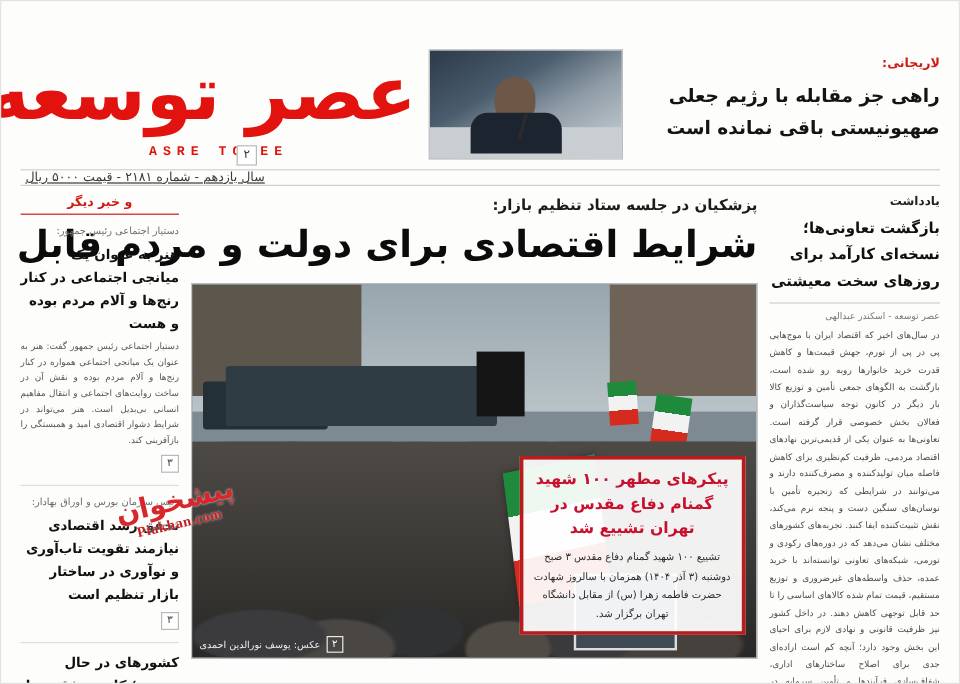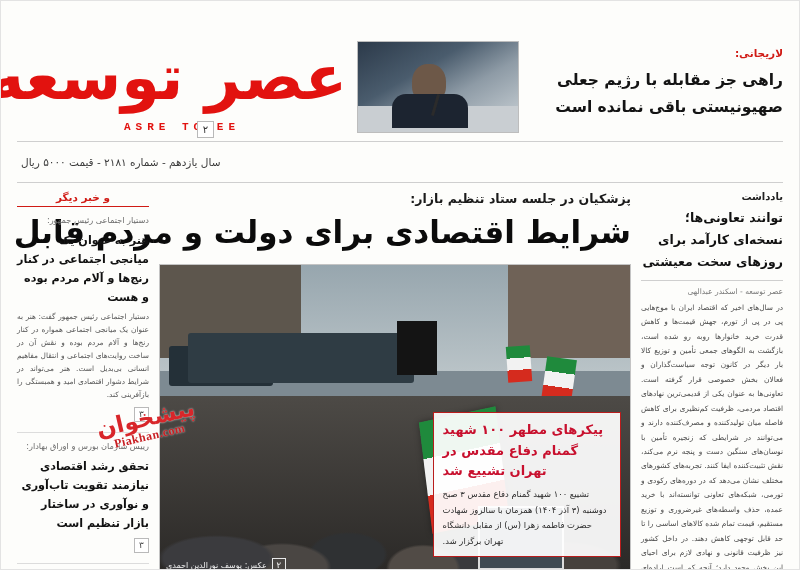--- a/index.html
+++ b/index.html
@@ -111,28 +111,29 @@
     color: #333;
     display: flex; align-items: center; justify-content: center;
     background: #fff;
   }
 
   
   .dateline {
     border-top: 1px solid #cfcfcf;
     border-bottom: 1px solid #cfcfcf;
     margin: 4px 16px 0 16px;
-    padding: 14px 4px;
+    padding: 0 4px;
     display: flex;
     flex-direction: row-reverse;
     justify-content: space-between;
     align-items: center;
     font-size: 10.5px;
     color: #3a3a3a;
     direction: rtl;
+    text-decoration: underline;
   }
 
   
   .content {
     display: flex;
     flex-direction: row-reverse;
     padding: 8px 16px 10px 16px;
     gap: 10px;
     height: 404px;
   }
@@ -225,24 +226,24 @@
     width: 86px; height: 64px;
     background: #3f4a52;
     border: 2px solid #dcdcdc;
   }
   .mp-caption {
     position: absolute;
     right: 2%;
     bottom: 6%;
     width: 40%;
     background: rgba(255,255,255,0.93);
-    border: 1px solid #b91c1c;
+    border: 3px solid #b91c1c;
     padding: 7px 9px;
     direction: rtl;
-    text-align: left;
+    text-align: center;
   }
   .mp-caption .cap-title {
     color: #c8102e;
     font-size: 13px;
     font-weight: bold;
     line-height: 1.6;
     margin-bottom: 5px;
   }
   .mp-caption .cap-body {
     color: #2b2b2b;
@@ -430,21 +431,21 @@
 
         <div class="mp-credit">
           <span class="num-box">۲</span>
           <span>عکس: یوسف نورالدین احمدی</span>
         </div>
       </div>
     </div>
 
     <div class="far-col">
       <div class="far-head">یادداشت</div>
-      <div class="far-title">توانند تعاونی‌ها؛ نسخه‌ای کارآمد برای روزهای سخت معیشتی</div>
+      <div class="far-title">بازگشت تعاونی‌ها؛ نسخه‌ای کارآمد برای روزهای سخت معیشتی</div>
       <div class="far-byline">عصر توسعه - اسکندر عبدالهی</div>
       <div class="far-body">در سال‌های اخیر که اقتصاد ایران با موج‌هایی پی در پی از تورم، جهش قیمت‌ها و کاهش قدرت خرید خانوارها روبه رو شده است، بازگشت به الگوهای جمعی تأمین و توزیع کالا بار دیگر در کانون توجه سیاست‌گذاران و فعالان بخش خصوصی قرار گرفته است. تعاونی‌ها به عنوان یکی از قدیمی‌ترین نهادهای اقتصاد مردمی، ظرفیت کم‌نظیری برای کاهش فاصله میان تولیدکننده و مصرف‌کننده دارند و می‌توانند در شرایطی که زنجیره تأمین با نوسان‌های سنگین دست و پنجه نرم می‌کند، نقش تثبیت‌کننده ایفا کنند. تجربه‌های کشورهای مختلف نشان می‌دهد که در دوره‌های رکودی و تورمی، شبکه‌های تعاونی توانسته‌اند با خرید عمده، حذف واسطه‌های غیرضروری و توزیع مستقیم، قیمت تمام شده کالاهای اساسی را تا حد قابل توجهی کاهش دهند. در داخل کشور نیز ظرفیت قانونی و نهادی لازم برای احیای این بخش وجود دارد؛ آنچه کم است اراده‌ای جدی برای اصلاح ساختارهای اداری، شفاف‌سازی فرآیندها و تأمین سرمایه در گردش است. اگر دولت بتواند با تسهیل مجوزها، اعطای خطوط اعتباری ارزان‌قیمت و ایجاد سامانه‌های شفاف نظارتی، مسیر فعالیت تعاونی‌های مصرف را هموار کند، بخش مهمی از فشار معیشتی خانوارها کاسته خواهد شد و اعتماد عمومی نیز بازسازی می‌گردد. در غیر این صورت، هر طرح حمایتی دیگری نیز در میانه راه متوقف خواهد شد و بار دیگر شاهد بازتولید همان چرخه‌ای خواهیم بود که سال‌هاست اقتصاد خانوار را در تنگنا قرار داده است.</div>
     </div>
   </div>
 
   <div class="watermark">
     <div>پیشخوان</div>
     <div class="wm-sub">Piakhan.com</div>
   </div>
 

